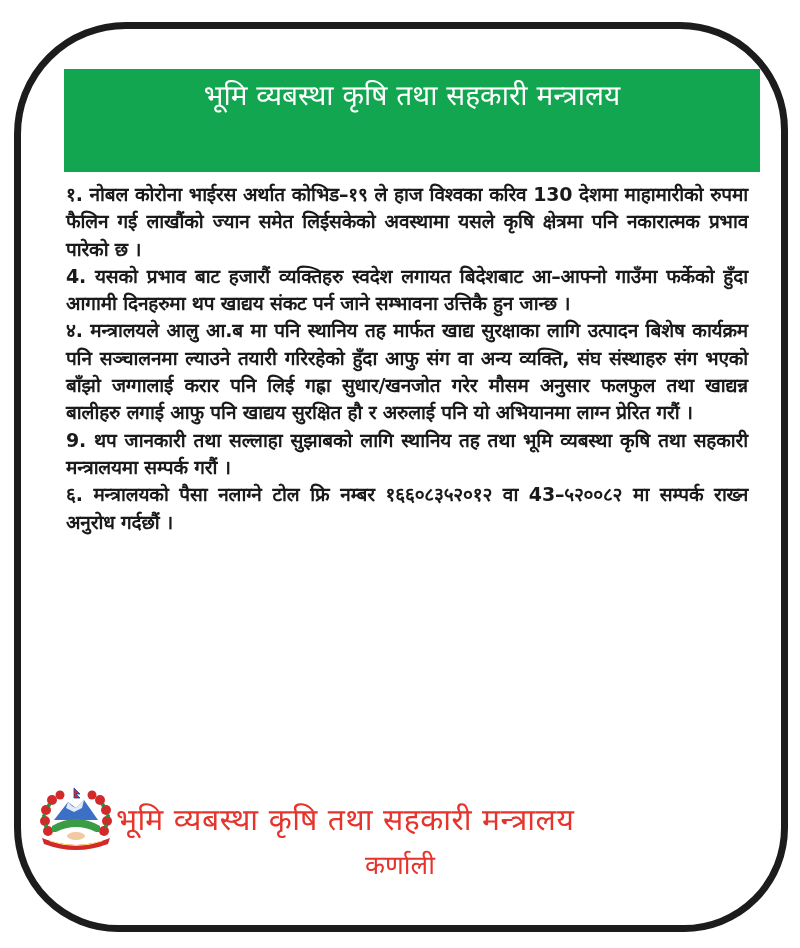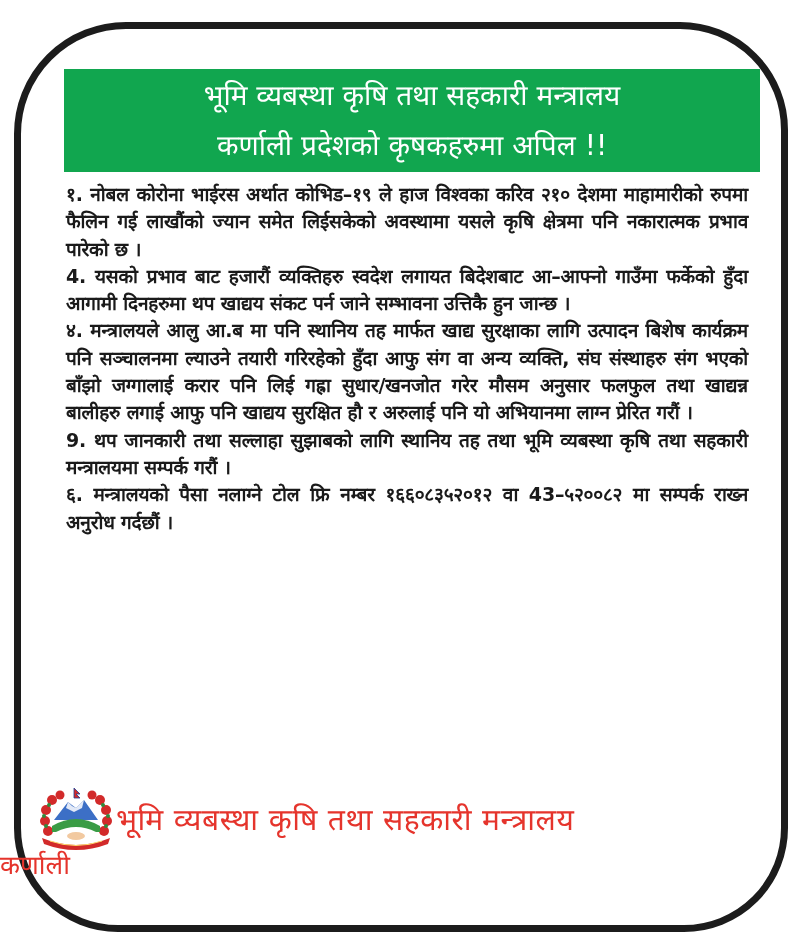--- a/index.html
+++ b/index.html
@@ -56,39 +56,38 @@
     font-family: "DejaVu Sans", sans-serif;
     font-size: 30px;
     color: #e5342c;
     white-space: nowrap;
     letter-spacing: 0.5px;
   }
   .footer-sub {
     position: absolute;
     left: 0; top: 60px;
     width: 800px;
-    text-align: left;
+    text-align: center;
     font-family: "DejaVu Sans", sans-serif;
     font-size: 26px;
     color: #e5342c;
   }
   .footer-sub span { position: relative; left: 0; }
 </style>
 </head>
 <body>
 
 <div class="frame"></div>
 
 <div class="banner">
   <div>भूमि व्यबस्था कृषि तथा सहकारी मन्त्रालय</div>
-  <div>कर्णाली प्रदेशको कृषकहरुमा अपिल !!</div>
 </div>
 
 <div class="body-text">
-  <p>१. नोबल कोरोना भाईरस अर्थात कोभिड–१९ ले हाज विश्वका करिव २१० देशमा माहामारीको रुपमा फैलिन गई लाखौंको ज्यान समेत लिईसकेको अवस्थामा यसले कृषि क्षेत्रमा पनि नकारात्मक प्रभाव पारेको छ ।</p>
+  <p>१. नोबल कोरोना भाईरस अर्थात कोभिड–१९ ले हाज विश्वका करिव 130 देशमा माहामारीको रुपमा फैलिन गई लाखौंको ज्यान समेत लिईसकेको अवस्थामा यसले कृषि क्षेत्रमा पनि नकारात्मक प्रभाव पारेको छ ।</p>
   <p>4. यसको प्रभाव बाट हजारौं व्यक्तिहरु स्वदेश लगायत बिदेशबाट आ–आफ्नो गाउँमा फर्केको हुँदा आगामी दिनहरुमा थप खाद्यय संकट पर्न जाने सम्भावना उत्तिकै हुन जान्छ ।</p>
   <p>४. मन्त्रालयले आलु आ.ब मा पनि स्थानिय तह मार्फत खाद्य सुरक्षाका लागि उत्पादन बिशेष कार्यक्रम पनि सञ्चालनमा ल्याउने तयारी गरिरहेको हुँदा आफु संग वा अन्य व्यक्ति, संघ संस्थाहरु संग भएको बाँझो जग्गालाई करार पनि लिई गह्रा सुधार/खनजोत गरेर मौसम अनुसार फलफुल तथा खाद्यन्न बालीहरु लगाई आफु पनि खाद्यय सुरक्षित हौ र अरुलाई पनि यो अभियानमा लाग्न प्रेरित गरौं ।</p>
   <p>9. थप जानकारी तथा सल्लाहा सुझाबको लागि स्थानिय तह तथा भूमि व्यबस्था कृषि तथा सहकारी मन्त्रालयमा सम्पर्क गरौं ।</p>
   <p>६. मन्त्रालयको पैसा नलाग्ने टोल फ्रि नम्बर १६६०८३५२०१२ वा 43–५२००८२ मा सम्पर्क राख्न अनुरोध गर्दछौं ।</p>
 </div>
 
 <div class="footer">
   <span class="logo">
     <svg width="76" height="66" viewBox="0 0 76 66">
 

